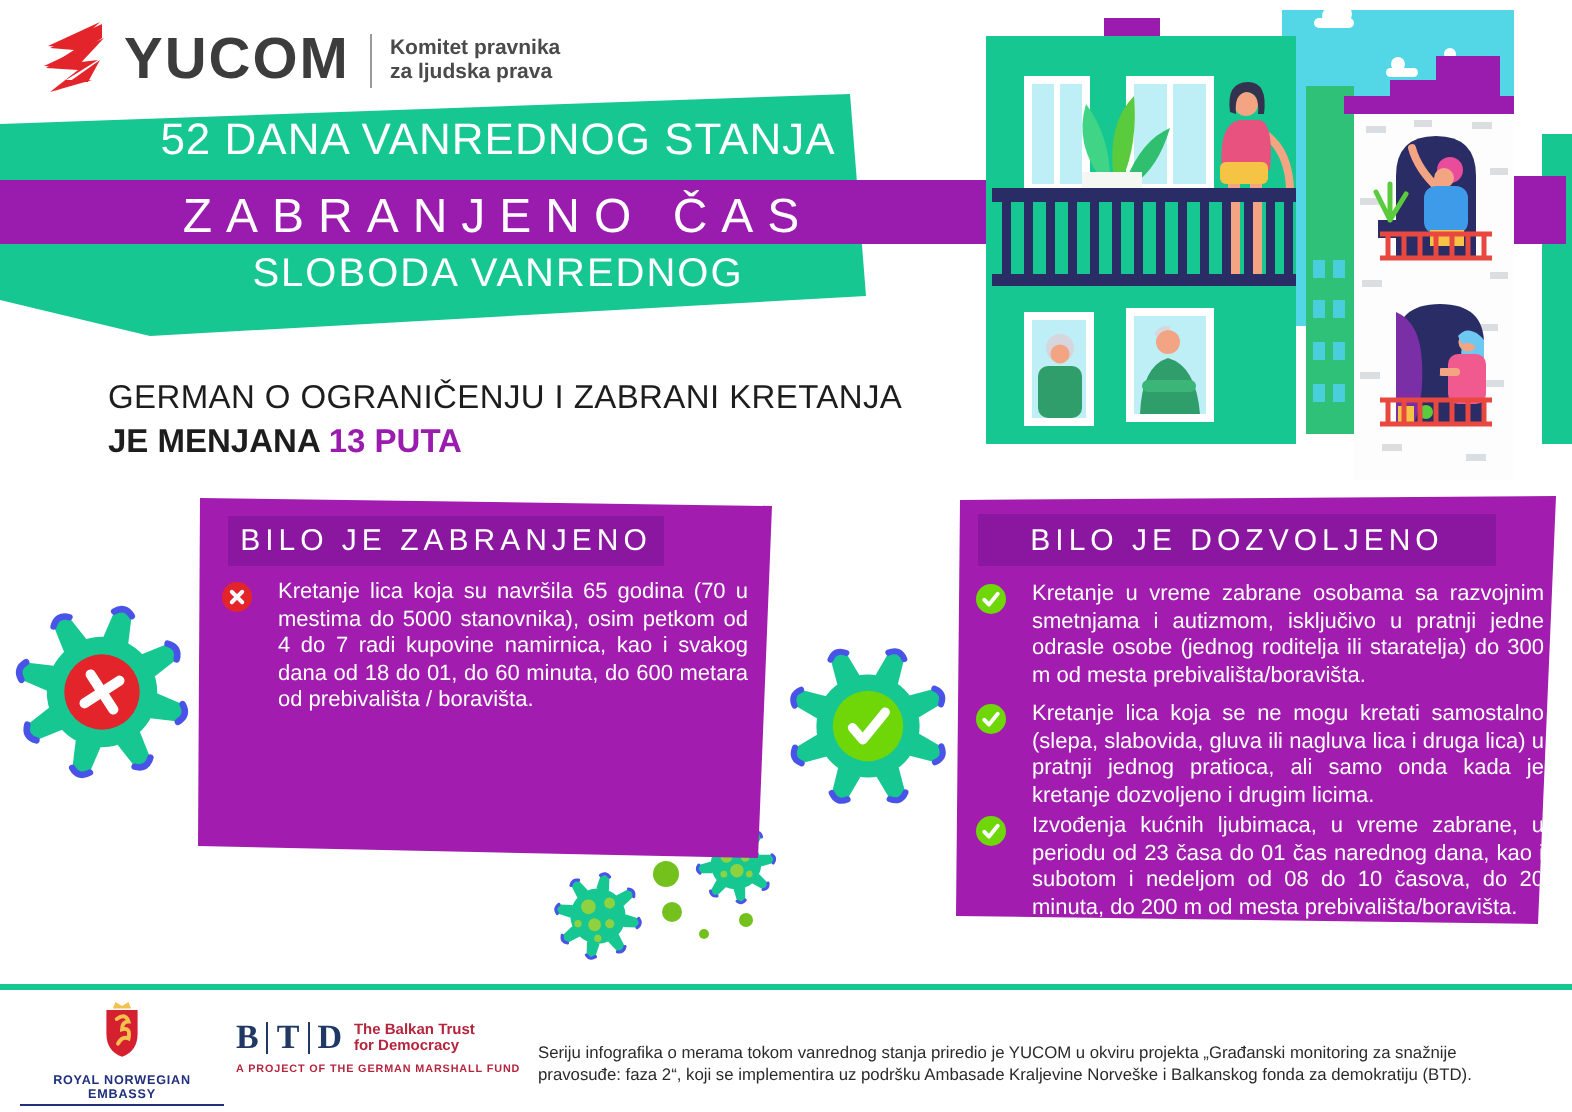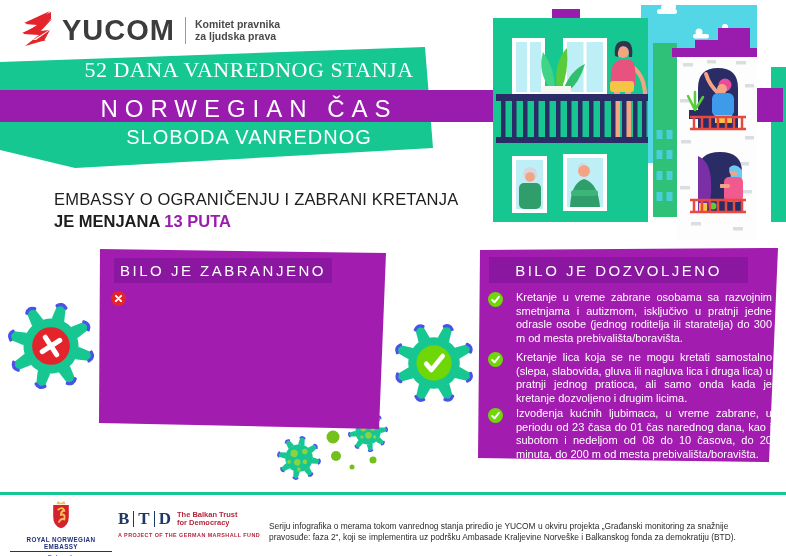--- a/index.html
+++ b/index.html
@@ -13,21 +13,21 @@
   #logo .mark{width:34px;height:38px;}
   #logo .name{font-size:29px;font-weight:bold;color:#3c3c3c;letter-spacing:1px;margin-left:8px;}
   #logo .div{width:1px;height:27px;background:#9a9a9a;margin:0 9px 0 10px;}
   #logo .tag{font-size:10.5px;line-height:12.5px;color:#4a4a4a;font-weight:bold;}
 
   
   #banner-green{left:0;top:45px;width:450px;height:125px;background:#16C792;
       clip-path:polygon(0px 17px,425px 2px,433px 103px,75px 123px,0px 105px);}
   #banner-purple{left:0;top:90px;width:493px;height:32px;background:#9A1CAE;}
   .bline{left:58px;width:382px;text-align:center;color:#fff;}
-  #bline1{top:57px;font-size:22px;letter-spacing:.5px;font-family:Liberation Serif, serif;}
+  #bline1{top:57px;font-size:22px;letter-spacing:.5px;}
   #bline2{top:95px;font-size:24px;letter-spacing:7px;}
   #bline3{top:126px;font-size:20px;letter-spacing:1px;}
 
   
   #order{left:54px;top:190px;width:420px;color:#1d1d1d;}
   #order .l1{font-size:16.5px;letter-spacing:.2px;}
   #order .l2{font-size:16.5px;font-weight:bold;margin-top:3px;}
   #order .hl{color:#9A1CAE;}
 
   
@@ -122,25 +122,25 @@
   <span class="div"></span>
   <span class="tag">
     <span>Komitet pravnika</span><br>
     <span>za ljudska prava</span>
   </span>
 </div>
 
 <div id="banner-green" class="abs"></div>
 <div id="banner-purple" class="abs"></div>
 <div id="bline1" class="abs bline">52 DANA VANREDNOG STANJA</div>
-<div id="bline2" class="abs bline">NORWEGIAN ČAS</div>
+<div id="bline2" class="abs bline">ZABRANJENO ČAS</div>
 <div id="bline3" class="abs bline">SLOBODA VANREDNOG</div>
 
 <div id="order" class="abs">
-  <div class="l1">EMBASSY O OGRANIČENJU I ZABRANI KRETANJA</div>
+  <div class="l1">GERMAN O OGRANIČENJU I ZABRANI KRETANJA</div>
   <div class="l2">
     <span>JE MENJANA</span>
     <span class="hl">13 PUTA</span>
   </div>
 </div>
 
 <svg class="abs" style="left:493px;top:0;width:293px;height:240px" viewBox="0 0 293 240">
   <rect x="0" y="0" width="293" height="240" fill="#fff"></rect>
 
   <rect x="148" y="5" width="116" height="158" fill="#53D6E6"></rect>
@@ -347,20 +347,21 @@
   </g>
 </svg>
 
 <div id="box-left" class="abs gbox">
   <div class="boxtitle">BILO JE ZABRANJENO</div>
   <div id="fb1" class="bullet">
     <svg class="bicon" viewBox="0 0 20 20">
       <circle cx="10" cy="10" r="10" fill="#E3242B"></circle>
       <path d="M6.5 6.5 L13.5 13.5 M13.5 6.5 L6.5 13.5" stroke="#fff" stroke-width="2.6" stroke-linecap="round"></path>
     </svg>
+    <div class="btext">Kretanje lica koja su navršila 65 godina (70 u mestima do 5000 stanovnika), osim petkom od 4 do 7 radi kupovine namirnica, kao i svakog dana od 18 do 01, do 60 minuta, do 600 metara od prebivališta / boravišta.</div>
   </div>
 </div>
 
 <div id="box-right" class="abs gbox">
   <div class="boxtitle">BILO JE DOZVOLJENO</div>
   <div id="ab1" class="bullet">
     <svg class="bicon" viewBox="0 0 20 20">
       <circle cx="10" cy="10" r="10" fill="#6FD608"></circle>
       <path d="M5.5 10.5 L8.7 13.7 L14.5 6.5" stroke="#fff" stroke-width="2.6" fill="none" stroke-linecap="round" stroke-linejoin="round"></path>
     </svg>

